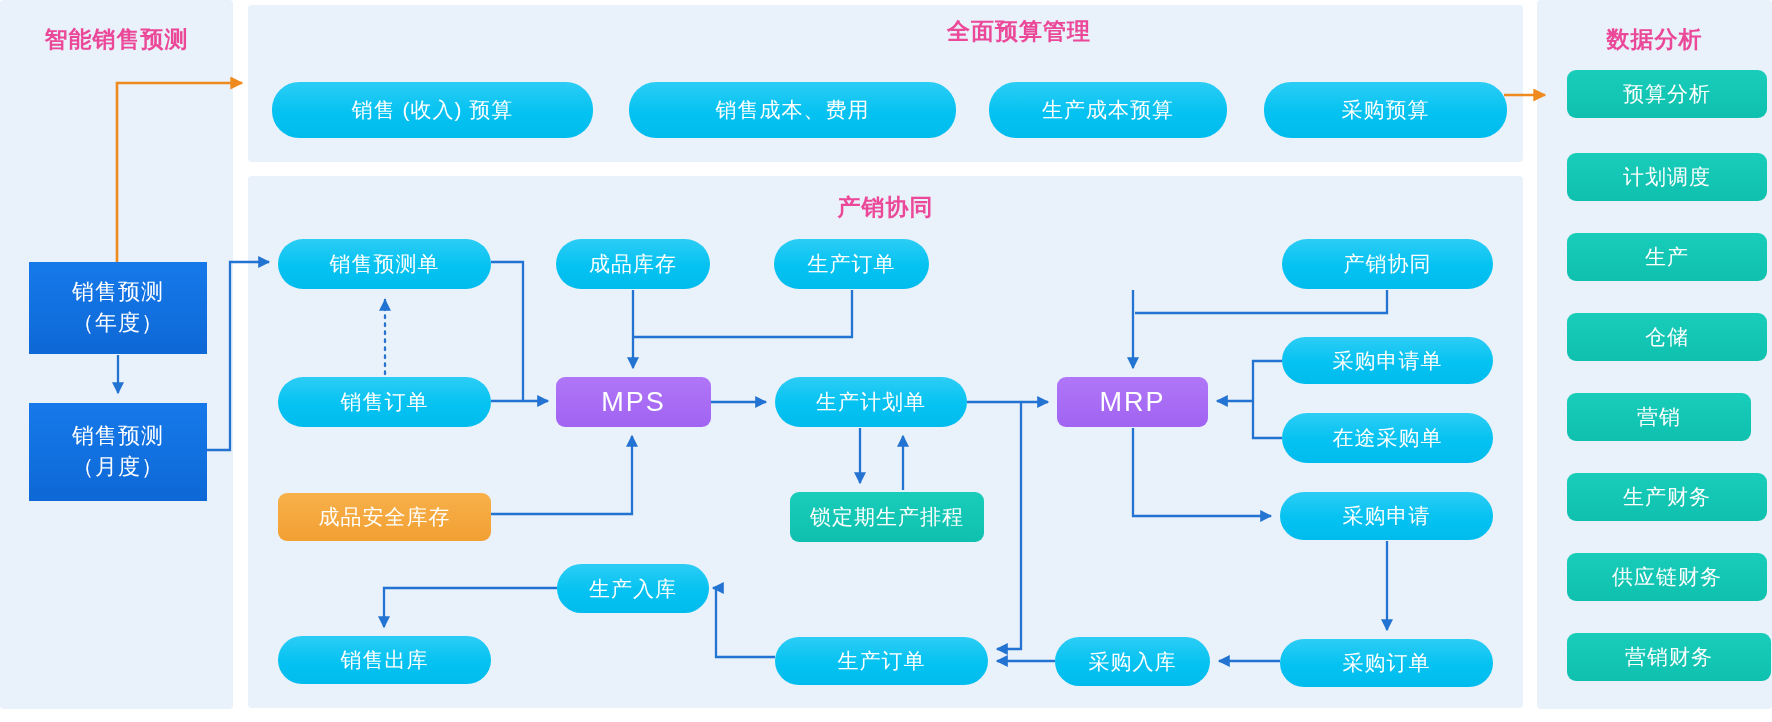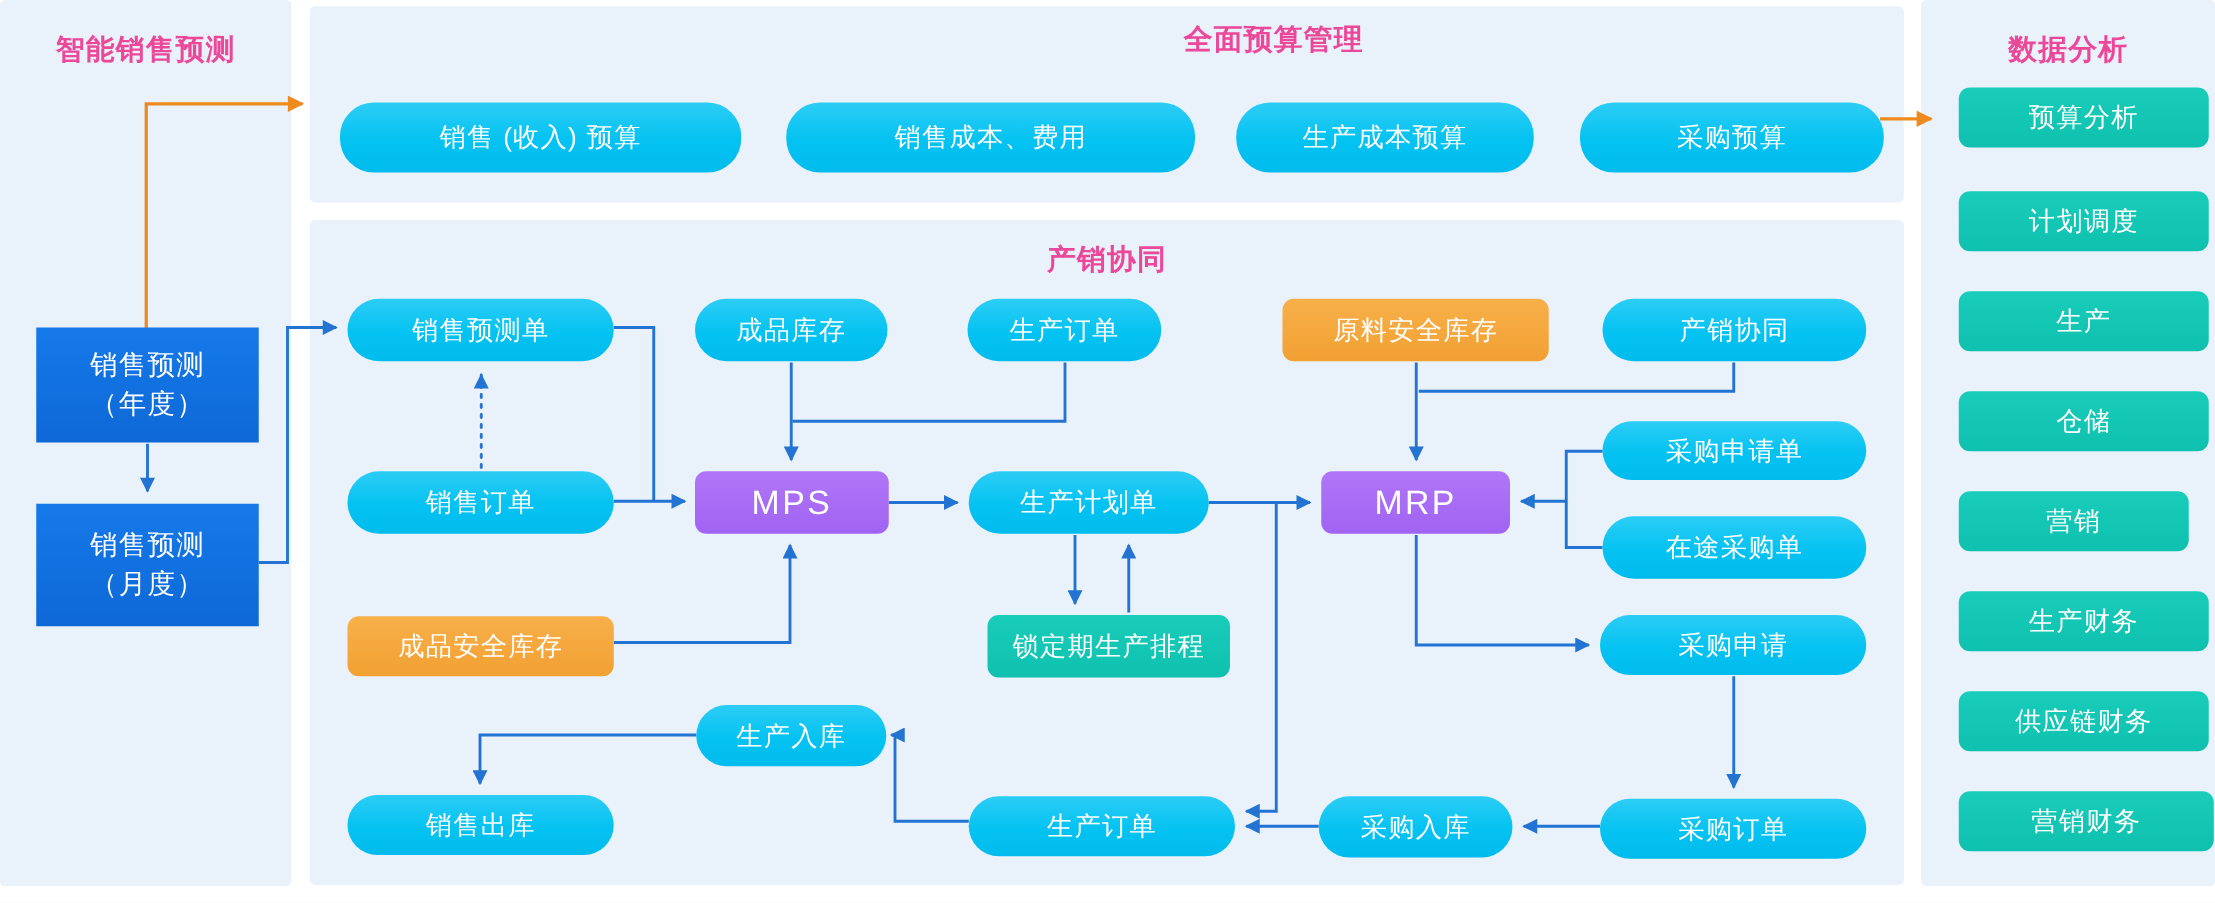--- a/index.html
+++ b/index.html
@@ -104,21 +104,20 @@
   </div>
 
   <div class="node cyan" style="left:272px;top:82px;width:321px;height:56px">销售 (收入) 预算</div>
   <div class="node cyan" style="left:629px;top:82px;width:327px;height:56px">销售成本、费用</div>
   <div class="node cyan" style="left:989px;top:82px;width:238px;height:56px">生产成本预算</div>
   <div class="node cyan" style="left:1264px;top:82px;width:243px;height:56px">采购预算</div>
 
   <div class="node cyan" style="left:278px;top:239px;width:213px;height:50px">销售预测单</div>
   <div class="node cyan" style="left:556px;top:239px;width:154px;height:50px">成品库存</div>
   <div class="node cyan" style="left:774px;top:239px;width:155px;height:50px">生产订单</div>
-  <div class="node orange" style="left:1026px;top:239px;width:213px;height:50px">原料安全库存</div>
   <div class="node cyan" style="left:1282px;top:239px;width:211px;height:50px">产销协同</div>
 
   <div class="node cyan" style="left:278px;top:377px;width:213px;height:50px">销售订单</div>
   <div class="node purple latin" style="left:556px;top:377px;width:155px;height:50px">MPS</div>
   <div class="node cyan" style="left:775px;top:377px;width:192px;height:50px">生产计划单</div>
   <div class="node purple latin" style="left:1057px;top:377px;width:151px;height:50px">MRP</div>
   <div class="node cyan" style="left:1282px;top:337px;width:211px;height:47px">采购申请单</div>
   <div class="node cyan" style="left:1282px;top:413px;width:211px;height:50px">在途采购单</div>
 
   <div class="node orange" style="left:278px;top:493px;width:213px;height:48px">成品安全库存</div>

